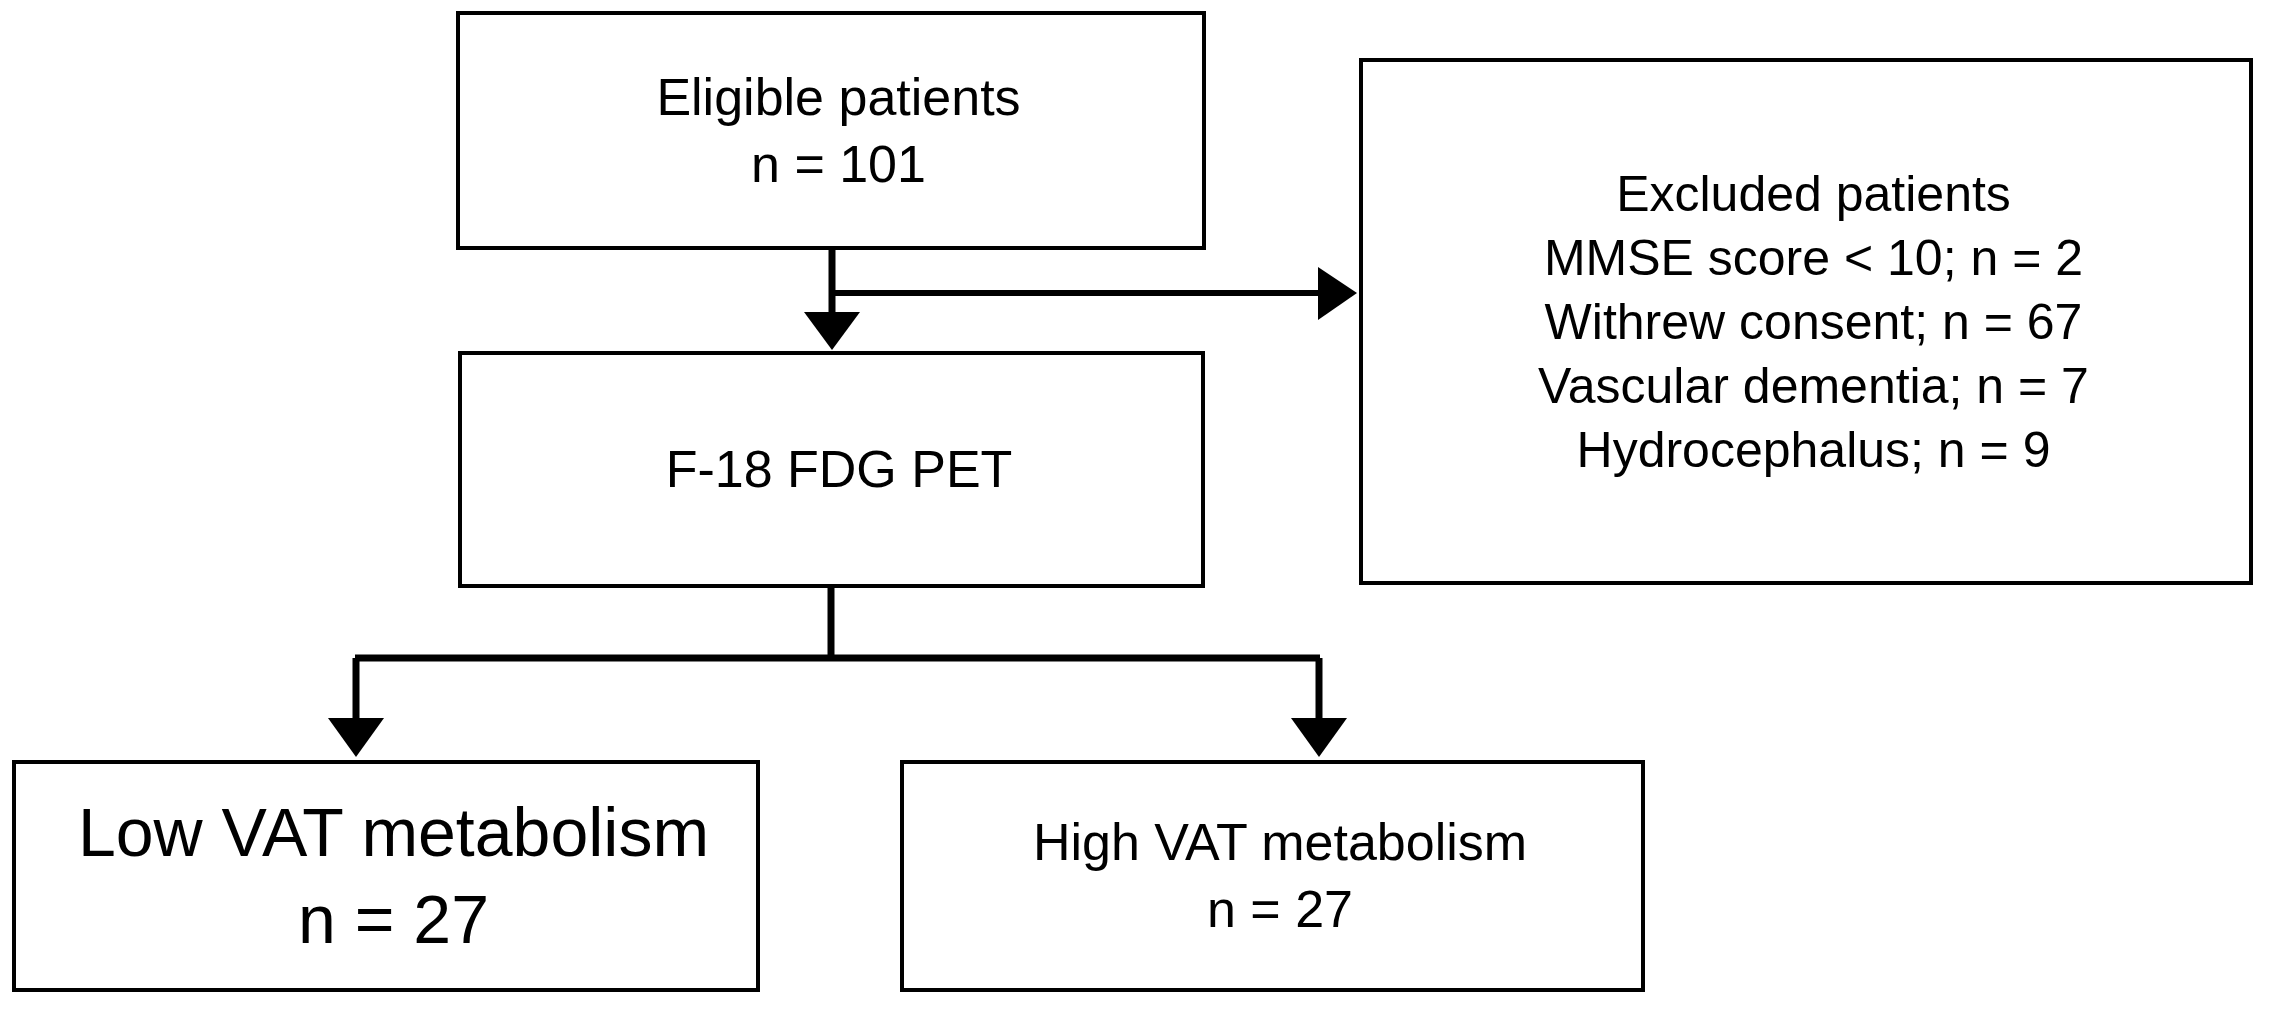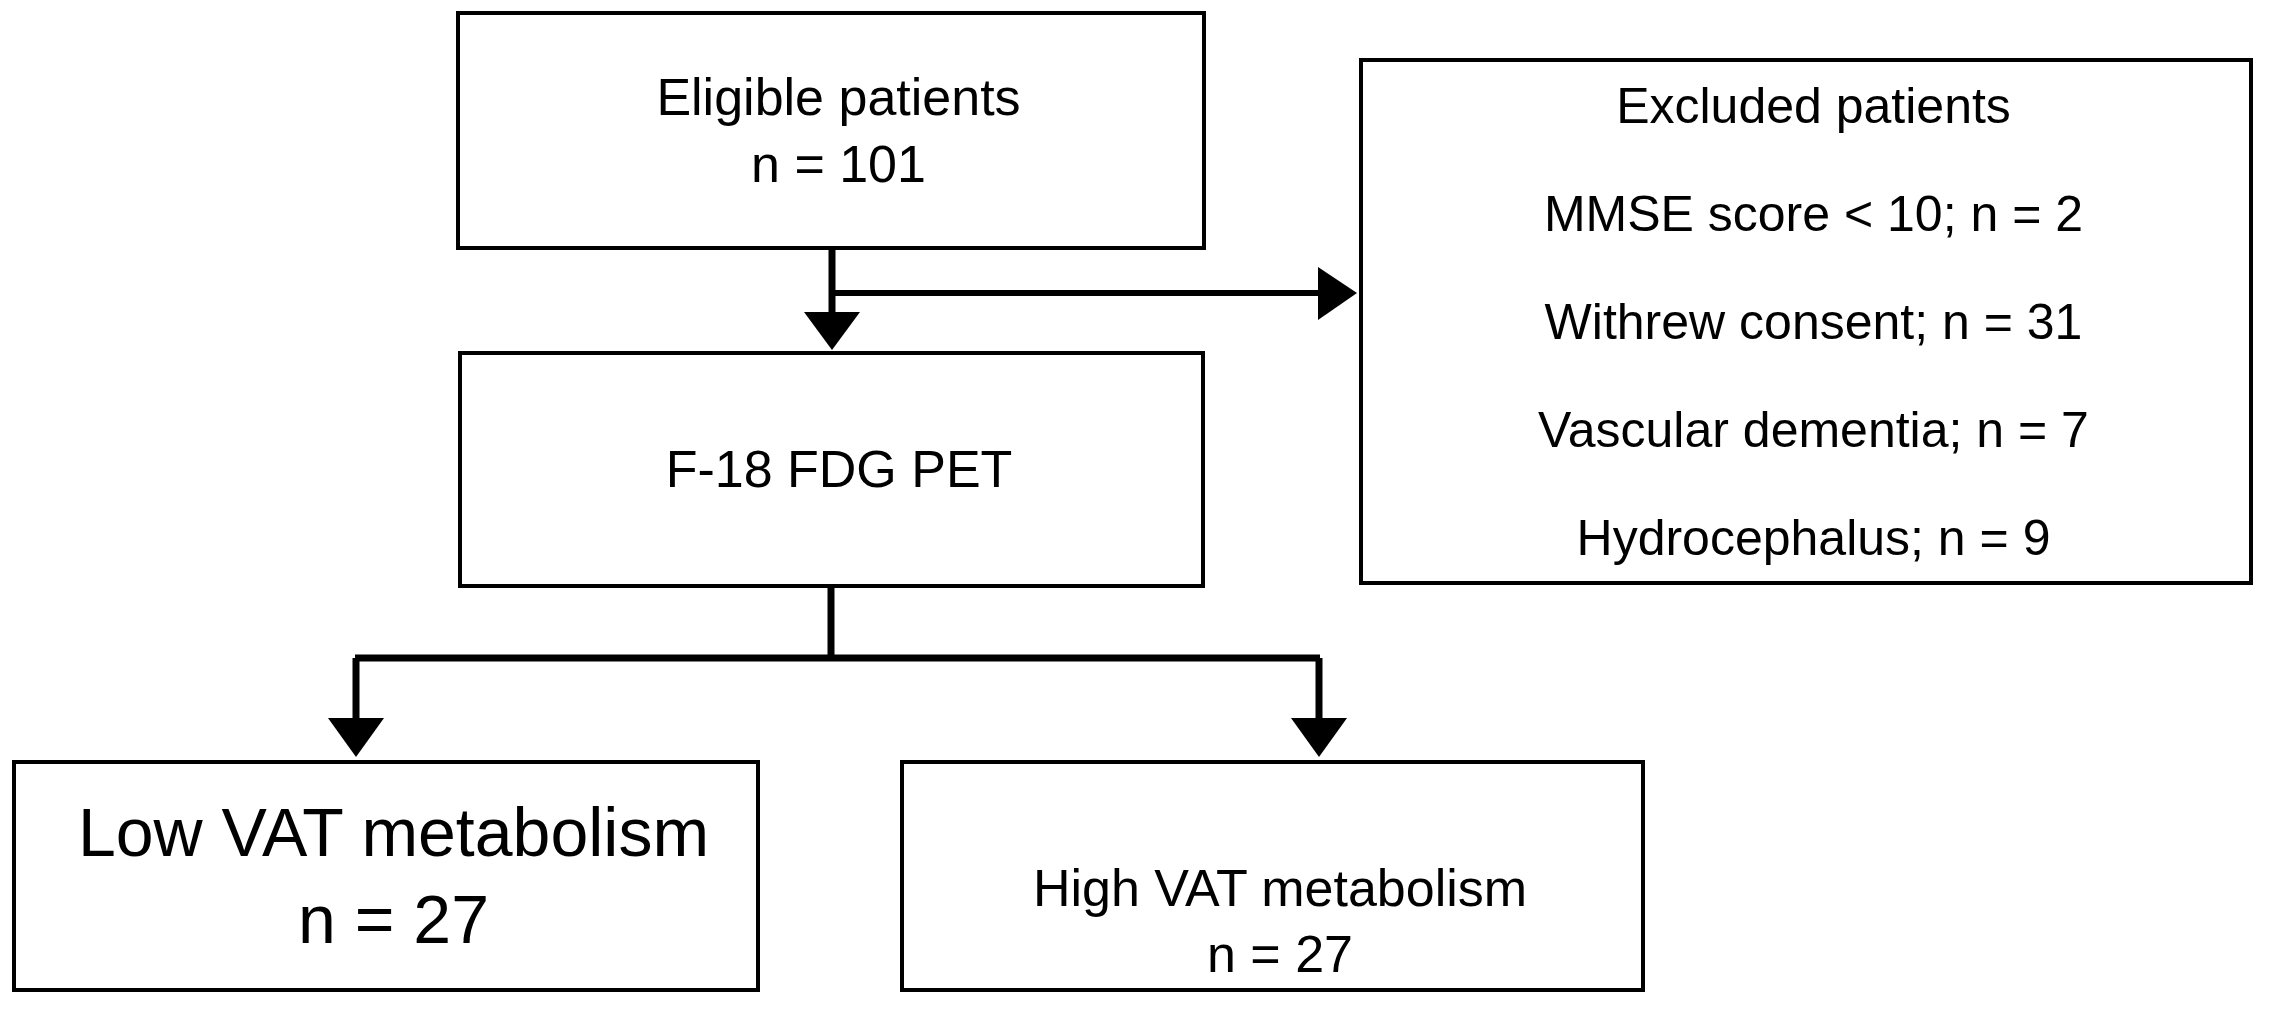--- a/index.html
+++ b/index.html
@@ -30,24 +30,24 @@
     line-height: 1.28;
     padding-left: 15px;
   }
   .flow-box .line {
     display: block;
     white-space: nowrap;
   }
 
   
   #box-eligible      { left: 456px;  top: 11px;  width: 750px; height: 239px; font-size: 52px; }
-  #box-excluded      { left: 1359px; top: 58px;  width: 894px; height: 527px; font-size: 50px; gap: 44px; }
+  #box-excluded      { left: 1359px; top: 58px;  width: 894px; height: 527px; font-size: 50px; }
   #box-pet           { left: 458px;  top: 351px; width: 747px; height: 237px; font-size: 52px; gap: 15px; }
   #box-low-vat       { left: 12px;   top: 760px; width: 748px; height: 232px; font-size: 68px; }
-  #box-high-vat      { left: 900px;  top: 760px; width: 745px; height: 232px; font-size: 52px; justify-content: flex-end; }
+  #box-high-vat      { left: 900px;  top: 760px; width: 745px; height: 232px; font-size: 52px; }
 
   #connectors {
     position: absolute;
     left: 0;
     top: 0;
     width: 2269px;
     height: 1023px;
     pointer-events: none;
   }
 </style>
@@ -83,21 +83,21 @@
   </svg>
 
   <div class="flow-box" id="box-eligible">
     <span class="line">Eligible patients</span>
     <span class="line">n = 101</span>
   </div>
 
   <div class="flow-box" id="box-excluded">
     <span class="line">Excluded patients</span>
     <span class="line">MMSE score &lt; 10; n = 2</span>
-    <span class="line">Withrew consent; n = 31</span>
+    <span class="line">Withrew consent; n = 67</span>
     <span class="line">Vascular dementia; n = 7</span>
     <span class="line">Hydrocephalus; n = 9</span>
   </div>
 
   <div class="flow-box" id="box-pet">
     <span class="line">F-18 FDG PET</span>
   </div>
 
   <div class="flow-box" id="box-low-vat">
     <span class="line">Low VAT metabolism</span>

